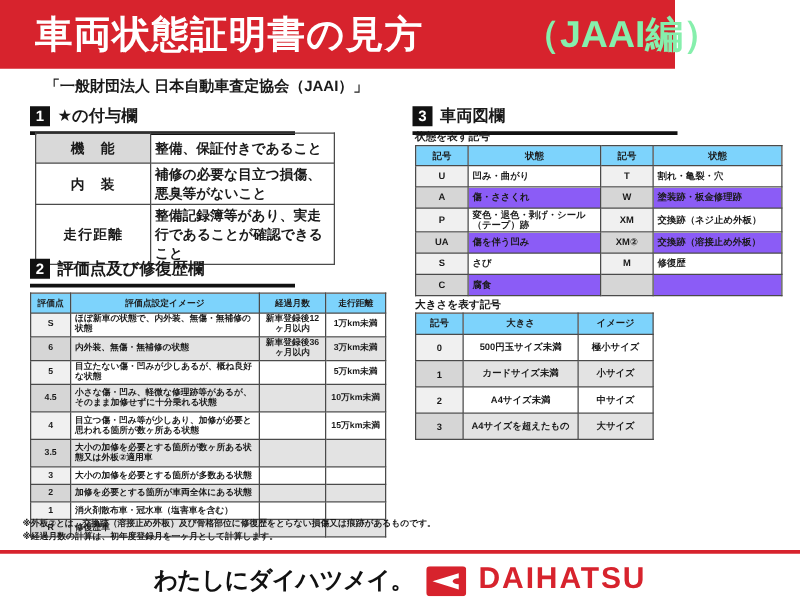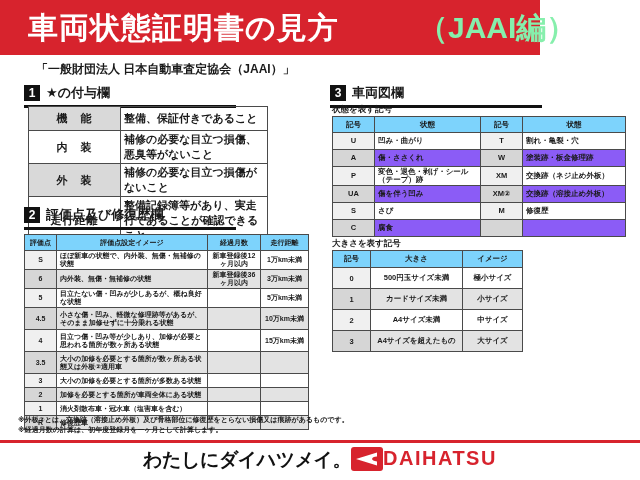--- a/index.html
+++ b/index.html
@@ -55,23 +55,23 @@
   #table4 th{height:14px;font-size:7.5px;}
   #table4 td{height:18px;text-align:center;font-weight:bold;}
   #table4 col.c4-sym{width:38px;} #table4 col.c4-size{width:92px;} #table4 col.c4-img{width:60px;}
   #table4 td:nth-child(1){background:#f0f0f0;}
   #table4 tr.band td{background:#e3e3e3;}
   #table4 tr.band td:nth-child(1){background:#d6d6d6;}
   
   .notes{position:absolute;left:18px;top:415px;font-size:7px;font-weight:bold;line-height:10px;}
   .redline{position:absolute;left:0;top:440px;width:640px;height:3px;background:#d7232d;}
   .footer{position:absolute;left:0;top:447px;width:640px;height:30px;
-    display:flex;align-items:flex-start;justify-content:center;}
+    display:flex;align-items:flex-end;justify-content:center;gap:10px;}
   .slogan{font-size:19px;font-weight:bold;color:#111;white-space:nowrap;letter-spacing:-0.5px;}
-  .brand{font-size:20px;font-weight:bold;color:#d7232d;letter-spacing:1.5px;white-space:nowrap;}
+  .brand{font-size:24px;font-weight:bold;color:#d7232d;letter-spacing:1.5px;white-space:nowrap;}
   .emblem{width:32px;height:24px;flex:0 0 32px;}
 </style>
 </head>
 <body>
 
 <div class="banner">
   <span class="banner-title">車両状態証明書の見方</span>
   <span class="banner-edition">（JAAI編）</span>
 </div>
 <div class="subtitle">「一般財団法人 日本自動車査定協会（JAAI）」</div>
@@ -83,24 +83,20 @@
 
 <table id="table1">
   <tbody>
     <tr class="band">
       <td class="lbl">機　能</td>
       <td class="desc">整備、保証付きであること</td>
     </tr>
     <tr>
       <td class="lbl">内　装</td>
       <td class="desc">補修の必要な目立つ損傷、悪臭等がないこと</td>
-    </tr>
-    <tr class="band">
-      <td class="lbl">外　装</td>
-      <td class="desc">補修の必要な目立つ損傷がないこと</td>
     </tr>
     <tr>
       <td class="lbl">走行距離</td>
       <td class="desc">整備記録簿等があり、実走行であることが確認できること</td>
     </tr>
   </tbody>
 </table>
 
 <div class="sec-header" id="sec2-header">
   <span class="sec-num">2</span>

